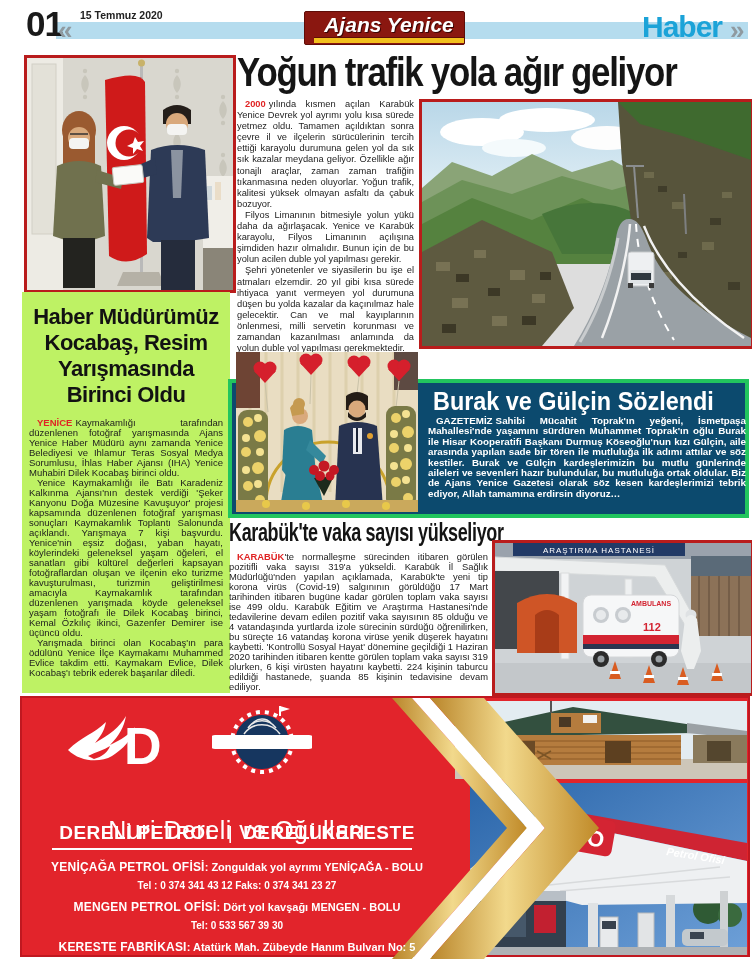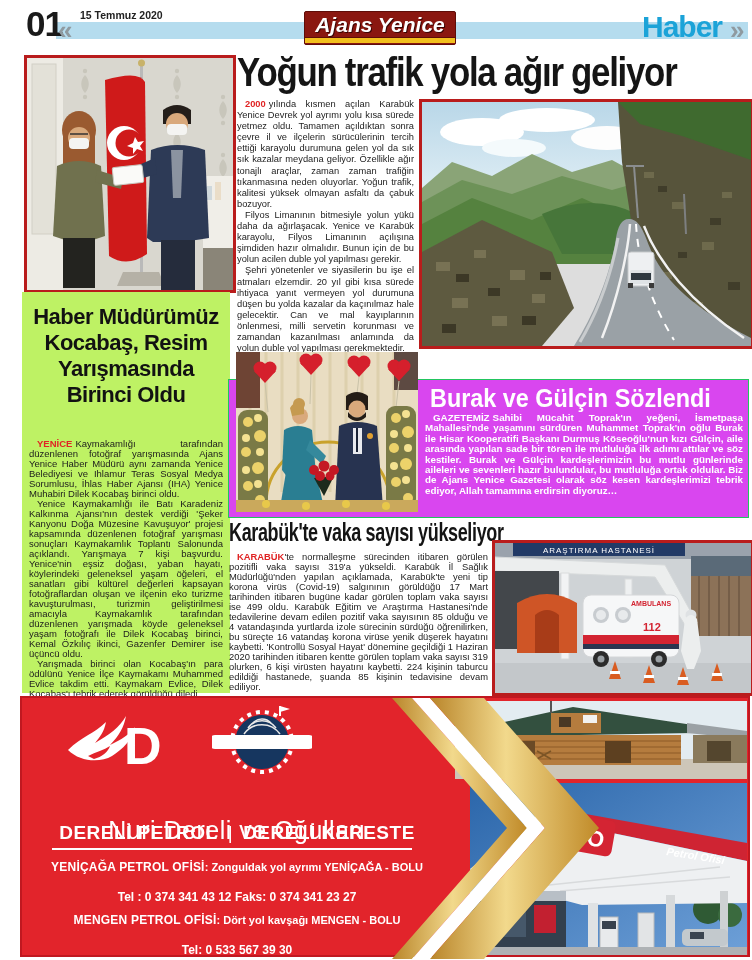--- a/index.html
+++ b/index.html
@@ -4,60 +4,60 @@
 <style>
   html,body{margin:0;padding:0;background:#ffffff;}
   .page{position:relative;width:752px;height:960px;background:#fff;overflow:hidden;
         font-family:"Liberation Sans",sans-serif;color:#111;}
   .abs{position:absolute;}
   
   .pageno{font-size:35px;font-weight:700;letter-spacing:-1px;color:#1a1a1a;}
   .date{font-size:10.5px;font-weight:700;color:#222;}
   .band{background:#b5dcee;}
   .guill{font-size:26px;color:#8f9aa0;font-weight:700;line-height:16px;}
-  .logo-box{background:#8a1710;border:1px solid #5f0d08;border-radius:2px;text-align:center;}
+  .logo-box{background:#8a1710;border:1px solid #5f0d08;border-radius:2px;text-align:center;padding-left:9px;}
   .logo-text{display:block;color:#fff;font-weight:700;font-size:21px;line-height:25px;
              text-shadow:1px 1px 0 #3a0503;letter-spacing:0px;font-style:italic;}
   .logo-strip{display:block;height:5px;background:#f2c01e;border-top:1px solid #5f0d08;}
   .section-label{font-size:30px;font-weight:700;color:#1ba3d8;letter-spacing:-1px;}
   
   .hl-main{font-size:41px;font-weight:700;letter-spacing:-1.5px;white-space:nowrap;
            transform:scaleX(0.85);transform-origin:left top;color:#151515;}
   .hl-cond{display:inline-block;font-weight:700;white-space:nowrap;transform-origin:left top;}
   
   .bodytxt{font-size:9.3px;line-height:11.1px;text-align:justify;color:#1c1c1c;}
   .bodytxt p{margin:0;text-indent:8px;}
   .smallbody{font-size:9.5px;line-height:10px;text-align:justify;color:#1c1c1c;}
   .smallbody p{margin:0;text-indent:8px;}
   .lead-red{color:#e02424;font-weight:700;margin-right:3px;}
   .lead-red-tight{color:#e02424;font-weight:700;}
   
   .cream-box{background:#bef264;}
   .left-hl{font-size:22px;line-height:26px;font-weight:700;text-align:center;letter-spacing:-0.5px;color:#121212;}
   
   .red-strip{background:#e62129;}
-  .blue-box{background:#d946ef;border:1px solid #22c55e;}
+  .blue-box{background:#0c4a6e;border:4px solid #22c55e;}
   .kicker{font-size:21px;font-weight:700;color:#fff;letter-spacing:0.5px;}
   .eng-hl{font-size:26px;font-weight:700;color:#fff;}
   .eng-body{font-size:9.8px;line-height:10.4px;font-weight:700;color:#fff;text-align:justify;}
   .eng-body p{margin:0;text-indent:8px;}
   .eng-lead{color:#fff;font-weight:700;margin-right:3px;}
   
   .photo{border:3px solid #b91c1c;overflow:hidden;background:#ddd;}
   .photo svg{display:block;width:100%;height:100%;}
   
   .ad{background:#e2242b;border:2px solid #c01820;box-sizing:border-box;}
   .ad-brands{color:#fff;font-weight:700;font-size:19px;letter-spacing:0.5px;text-align:center;}
   .ad-sep{margin:0 10px;font-weight:400;}
   .ad-owner{color:#ffffff;font-size:25px;text-align:center;font-weight:400;letter-spacing:0.5px;}
   .ad-line{background:#fff;height:2px;}
   .ad-contact{color:#fff;text-align:center;font-weight:700;}
   .ad-contact .t1{font-size:12px;letter-spacing:0.2px;}
   .ad-contact .t2{font-size:11px;}
-  .ad-contact .tel{font-size:12px;display:block;margin-top:15px;}
+  .ad-contact .tel{font-size:10px;display:block;margin-top:5px;}
   .ad-contact{margin-bottom:6px;}
 </style>
 </head>
 <body>
 
 <div class="page">
 
   <div class="abs band" style="left:56px;top:22px;width:692px;height:17px;"></div>
   <div class="abs pageno" style="left:26px;top:4px;">01</div>
   <div class="abs guill" style="left:58px;top:22px;">«</div>
@@ -130,24 +130,24 @@
         <path d="M144,92 L156,92 154,140 146,140 Z" fill="#8b93a0"></path>
         <path d="M128,100 L100,112 102,124 130,116 Z" fill="#2d3a56"></path>
         <rect x="134" y="182" width="34" height="50" fill="#252c3c"></rect>
       </g>
       <rect x="86" y="108" width="30" height="18" rx="2" fill="#fafaf8" stroke="#c8c8c0" transform="rotate(-6 101 117)"></rect>
     </svg>
   </figure>
 
   <section class="abs cream-box" style="left:22px;top:292px;width:208px;height:401px;">
     <div class="left-hl" style="padding:12px 6px 8px 6px;">Haber Müdürümüz Kocabaş, Resim Yarışmasında Birinci Oldu</div>
-    <div class="smallbody" style="padding:2px 7px 0 7px;margin-top:21px;">
+    <div class="smallbody" style="padding:2px 7px 0 7px;">
       <p><span class="lead-red">YENİCE</span><span>Kaymakamlığı tarafından düzenlenen fotoğraf yarışmasında Ajans Yenice Haber Müdürü aynı zamanda Yenice Belediyesi ve Ihlamur Teras Sosyal Medya Sorumlusu, İhlas Haber Ajansı (IHA) Yenice Muhabiri Dilek Kocabaş birinci oldu.</span></p>
       <p>Yenice Kaymakamlığı ile Batı Karadeniz Kalkınma Ajansı'nın destek verdiği 'Şeker Kanyonu Doğa Müzesine Kavuşuyor' projesi kapsamında düzenlenen fotoğraf yarışması sonuçları Kaymakamlık Toplantı Salonunda açıklandı. Yarışmaya 7 kişi başvurdu. Yenice'nin eşsiz doğası, yaban hayatı, köylerindeki geleneksel yaşam öğeleri, el sanatları gibi kültürel değerleri kapsayan fotoğraflardan oluşan ve ilçenin eko turizme kavuşturulması, turizmin geliştirilmesi amacıyla Kaymakamlık tarafından düzenlenen yarışmada köyde geleneksel yaşam fotoğrafı ile Dilek Kocabaş birinci, Kemal Özkılıç ikinci, Gazenfer Demirer ise üçüncü oldu.</p>
-      <p>Yarışmada birinci olan Kocabaş'ın para ödülünü Yenice İlçe Kaymakamı Muhammed Evlice takdim etti. Kaymakam Evlice, Dilek Kocabaş'ı tebrik ederek görüldüğü diledi.</p>
+      <p>Yarışmada birinci olan Kocabaş'ın para ödülünü Yenice İlçe Kaymakamı Muhammed Evlice takdim etti. Kaymakam Evlice, Dilek Kocabaş'ı tebrik ederek başarılar diledi.</p>
     </div>
   </section>
 
   <div class="abs bodytxt" style="left:237px;top:99px;width:177px;height:246px;">
     <p><span class="lead-red">2000</span><span>yılında kısmen açılan Karabük Yenice Devrek yol ayrımı yolu kısa sürede yetmez oldu. Tamamen açıldıktan sonra çevre il ve ilçelerin sürücülerinin tercih ettiği karayolu durumuna gelen yol da sık sık kazalar meydana geliyor. Özellikle ağır tonajlı araçlar, zaman zaman trafiğin tıkanmasına neden oluyorlar. Yoğun trafik, kalitesi yüksek olmayan asfaltı da çabuk bozuyor.</span></p>
     <p>Filyos Limanının bitmesiyle yolun yükü daha da ağırlaşacak. Yenice ve Karabük karayolu, Filyos Limanının açılışına şimdiden hazır olmalıdır. Bunun için de bu yolun acilen duble yol yapılması gerekir.</p>
     <p>Şehri yönetenler ve siyasilerin bu işe el atmaları elzemdir. 20 yıl gibi kısa sürede ihtiyaca yanıt vermeyen yol durumuna düşen bu yolda kazalar da kaçınılmaz hale gelecektir. Can ve mal kayıplarının önlenmesi, milli servetin korunması ve zamandan kazanılması anlamında da yolun duble yol yapılması gerekmektedir.</p>
   </div>
 
   <figure class="abs photo" style="left:419px;top:99px;width:329px;height:244px;margin:0;">

